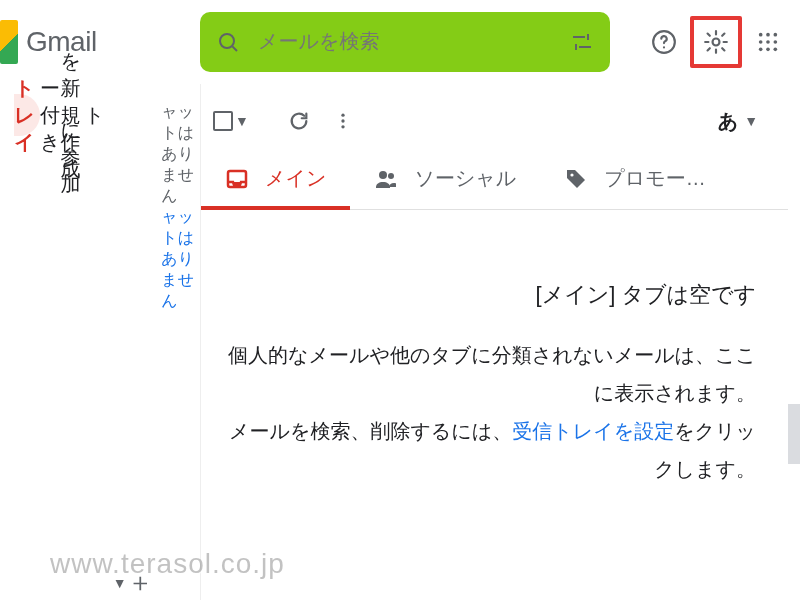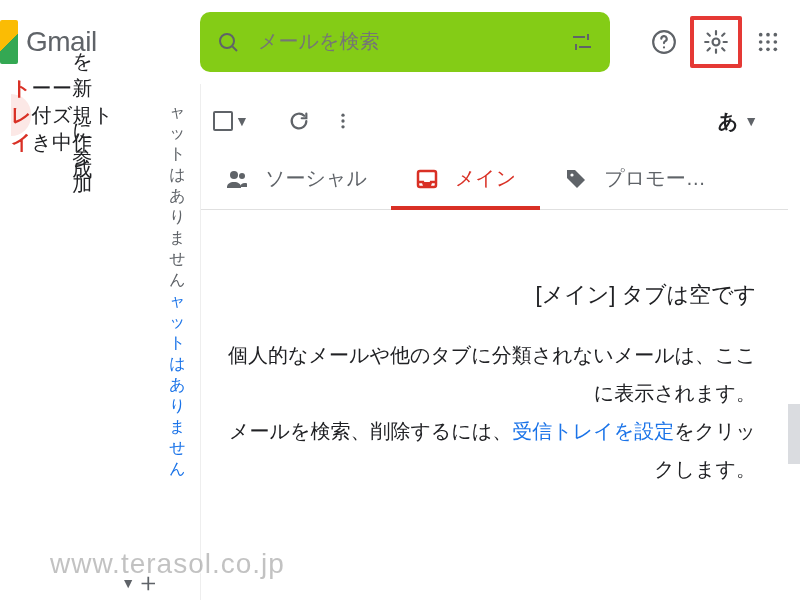--- a/index.html
+++ b/index.html
@@ -322,23 +322,20 @@
 
   <div class="sidebar">
     <div class="avatar-blank"></div>
 
     <div class="nav-item active">
       <span>トレイ</span>
     </div>
     <div class="nav-item">
       <span>ー付き</span>
     </div>
-    <div class="nav-item">
-      <span>ーズ中</span>
-    </div>
 
     <div class="nav-spacer"></div>
 
     <div class="nav-section2">
       <div class="nav-item">
         <span>を新規作成</span>
       </div>
       <div class="nav-item">
         <span>に参加</span>
       </div>
@@ -384,40 +381,40 @@
           </svg>
         </div>
         <div class="toolbar-spacer"></div>
         <div class="lang-btn">
           <span>あ</span>
           <span class="chevron-down">▼</span>
         </div>
       </div>
 
       <div class="tabs">
+        <div class="tab active">
+          <span class="t-icon">
+            <svg width="24" height="24" viewBox="0 0 24 24" fill="none" stroke="#d93025" stroke-width="2.5">
+              <rect x="3" y="4" width="18" height="16" rx="2"></rect>
+              <path d="M3 15h5l1 3h6l1-3h5" fill="#d93025" stroke="#d93025"></path>
+            </svg>
+          </span>
+          <span>メイン</span>
+        </div>
         <div class="tab inactive">
           <span class="t-icon">
             <svg width="24" height="24" viewBox="0 0 24 24" fill="#5f6368">
               <circle cx="9" cy="8" r="4"></circle>
                 <circle cx="17" cy="9" r="3"></circle>
               <path d="M2 20c0-3 3-5 7-5s7 2 7 5v1H2z"></path>
                 <path d="M15 20c0-2 2-4 5-4 1 0 2 .3 2 .3V20z"></path>
             </svg>
           </span>
           <span>ソーシャル</span>
         </div>
-        <div class="tab active">
-          <span class="t-icon">
-            <svg width="24" height="24" viewBox="0 0 24 24" fill="none" stroke="#d93025" stroke-width="2.5">
-              <rect x="3" y="4" width="18" height="16" rx="2"></rect>
-              <path d="M3 15h5l1 3h6l1-3h5" fill="#d93025" stroke="#d93025"></path>
-            </svg>
-          </span>
-          <span>メイン</span>
-        </div>
         <div class="tab inactive">
           <span class="t-icon">
             <svg width="24" height="24" viewBox="0 0 24 24" fill="#5f6368">
               <path d="M3 3h8l10 10-8 8L3 11z"></path>
                 <circle cx="8" cy="8" r="1.6" fill="#fff"></circle>
             </svg>
           </span>
           <span>プロモー…</span>
         </div>
       </div>

